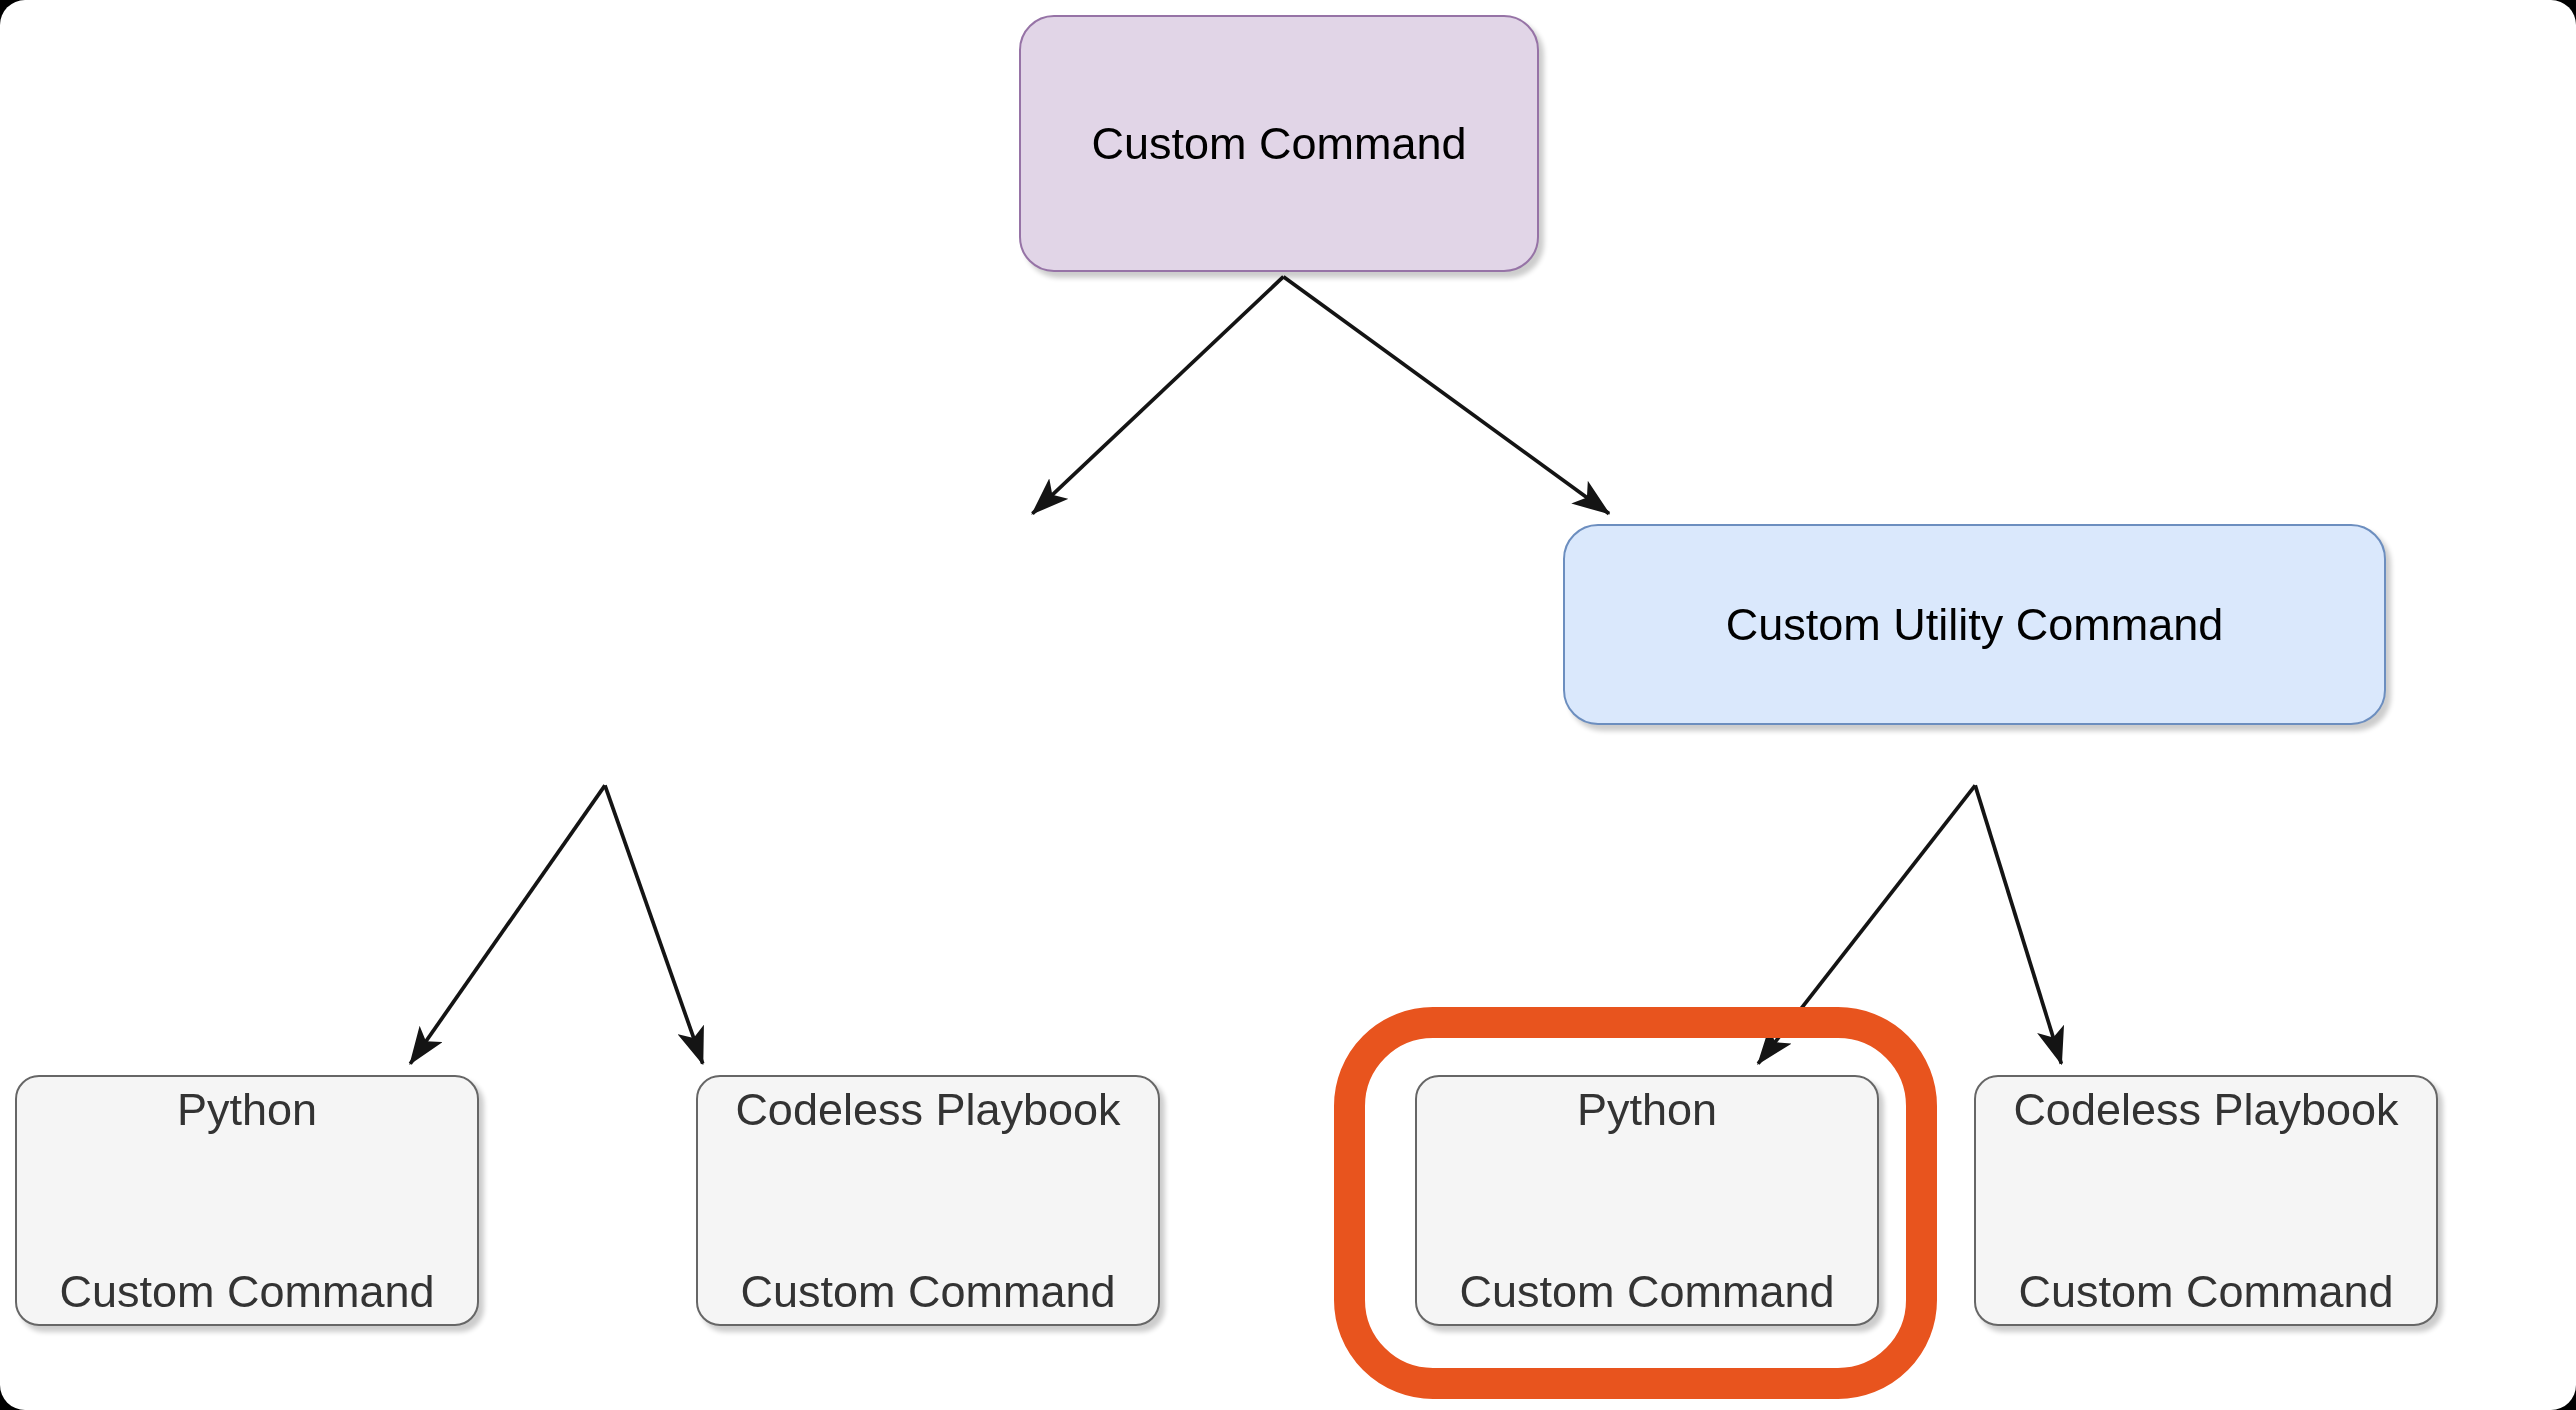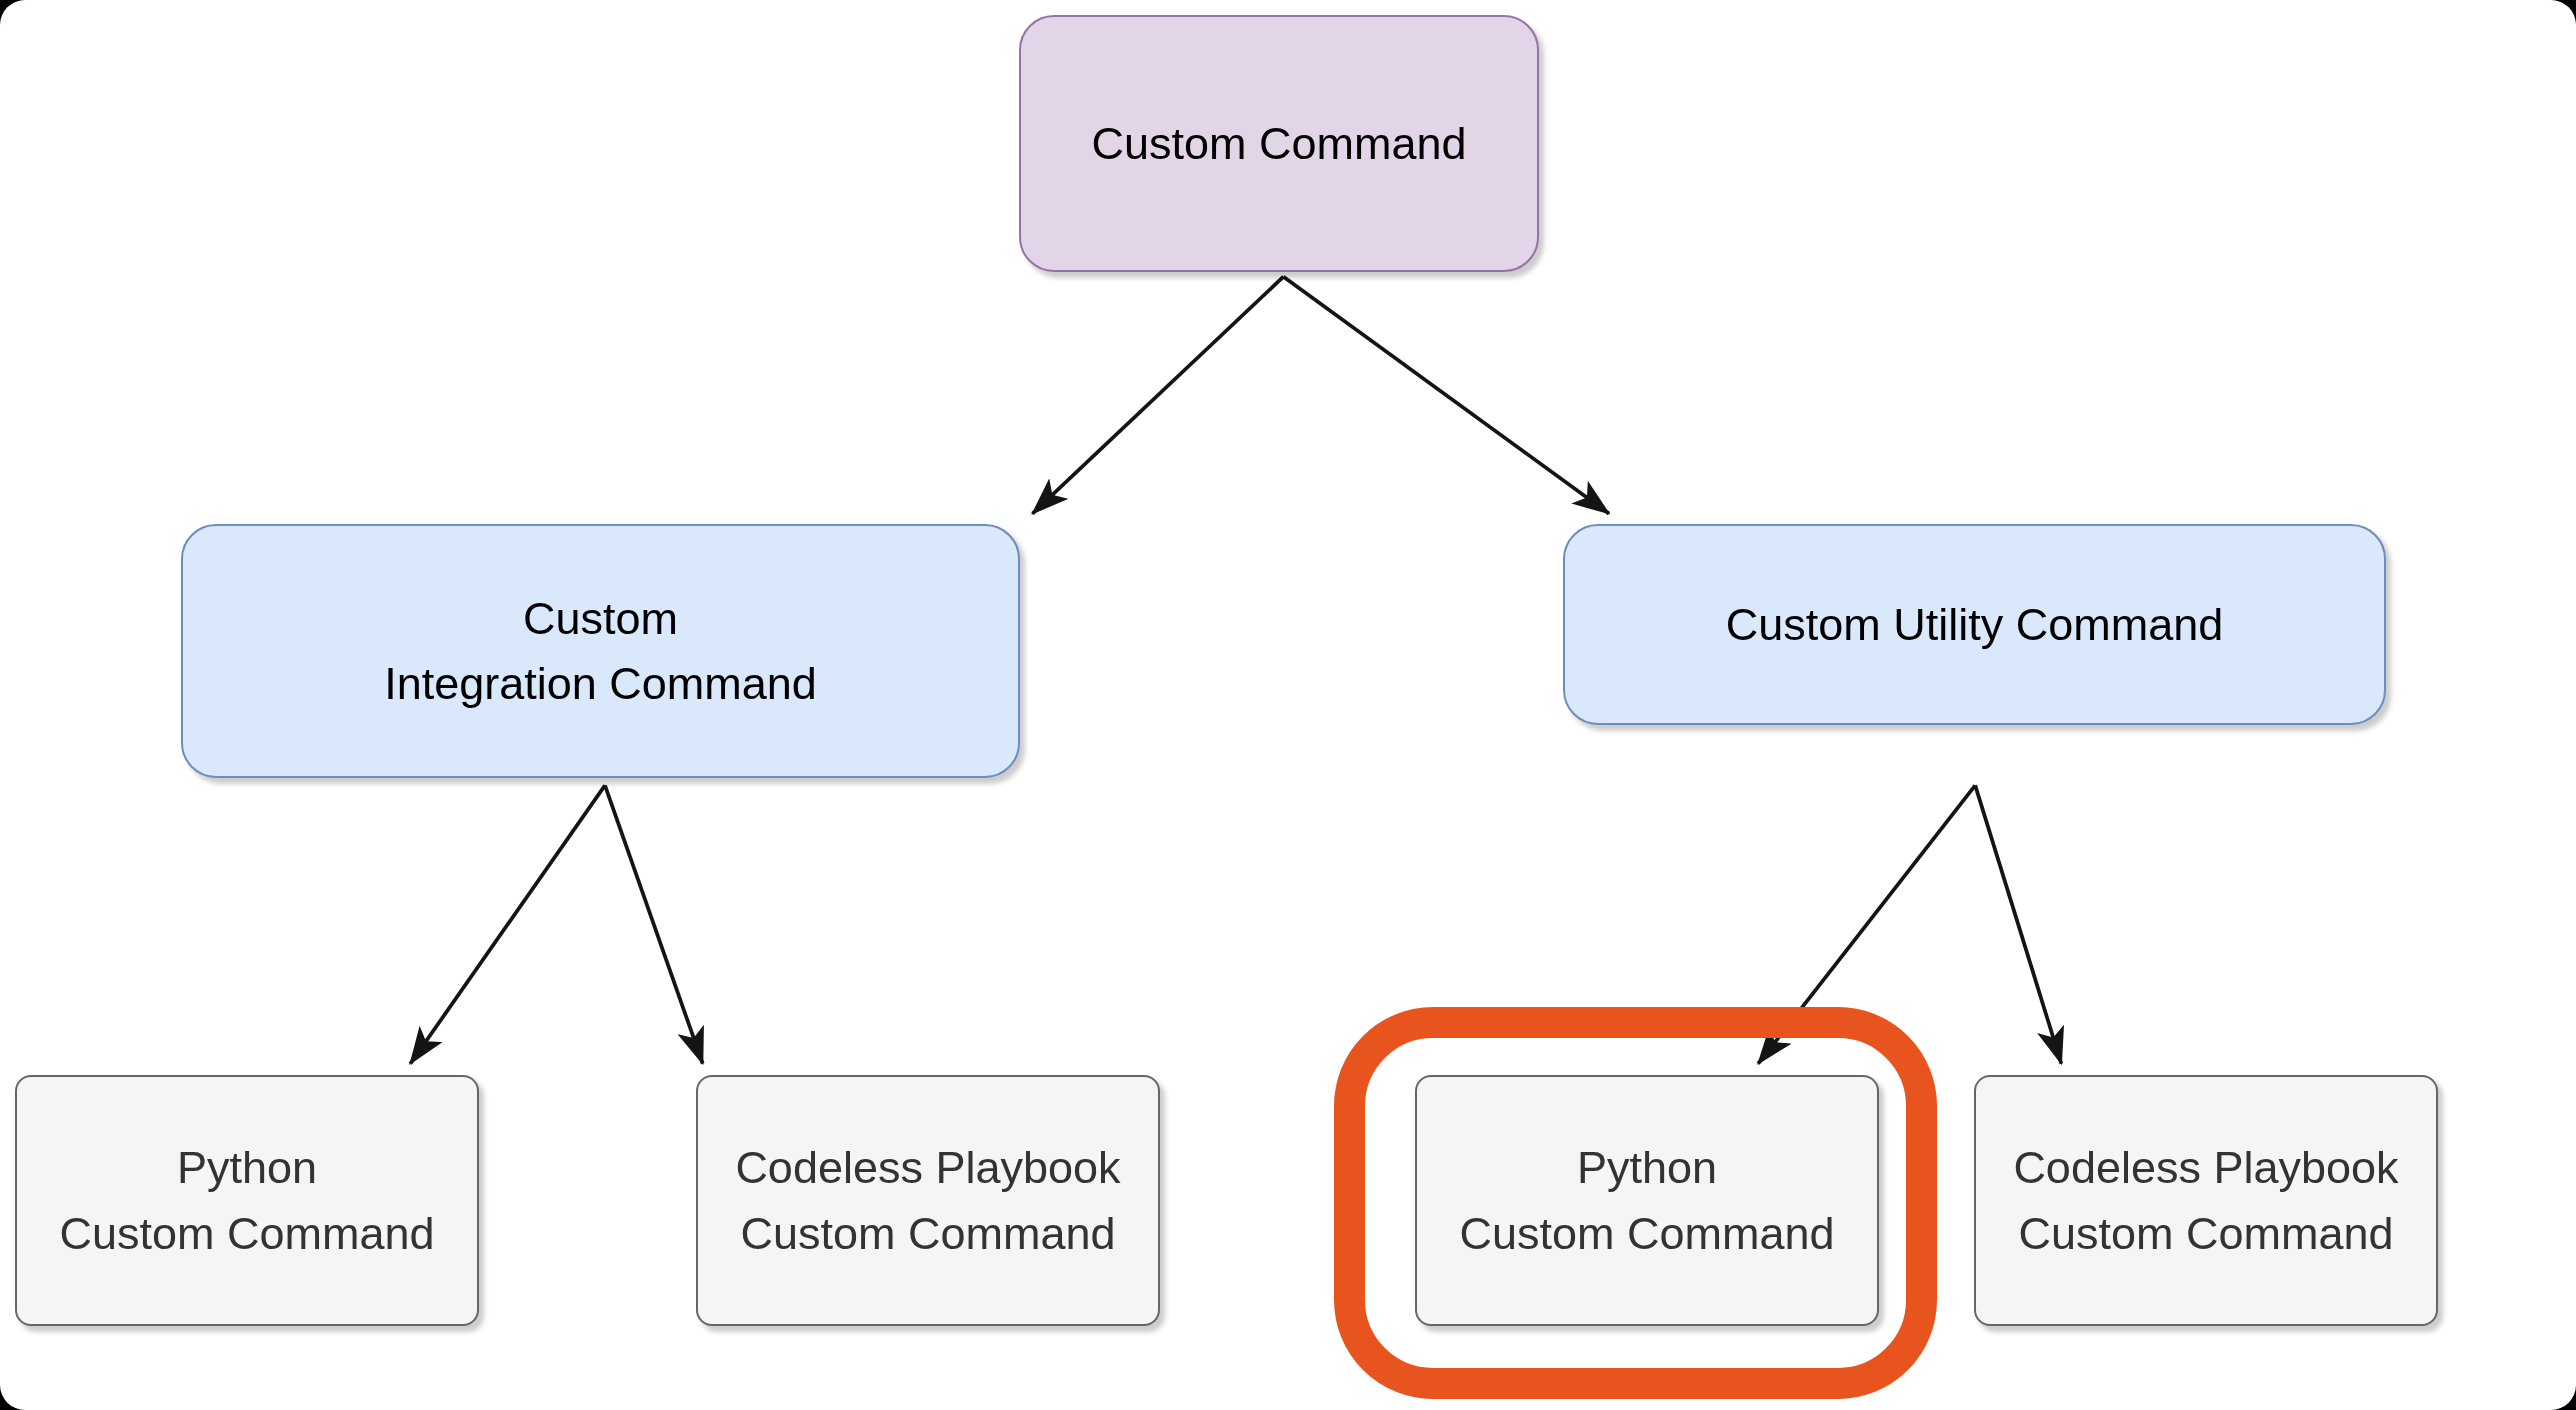--- a/index.html
+++ b/index.html
@@ -53,22 +53,23 @@
   }
   .node-utility {
     left: 1563px; top: 524px; width: 823px; height: 201px;
     background: var(--blue-fill, #dae8fc);
     border: 2.5px solid var(--blue-border, #6c8ebf);
   }
   .node-leaf {
     top: 1075px; width: 464px; height: 251px;
     background: var(--gray-fill, #f5f5f5);
     border: 2.5px solid var(--gray-border, #666666);
-    border-radius: 16px;
+    border-radius: 24px;
     color: #333333;
+    justify-content: space-between;
   }
   .node-py1 { left: 15px; }
   .node-cp1 { left: 696px; }
   .node-py2 { left: 1415px; }
   .node-cp2 { left: 1974px; }
   .highlight-ring {
     position: absolute;
     left: 1334px; top: 1007px;
     width: 603px; height: 392px;
     box-sizing: border-box;
@@ -97,24 +98,20 @@
       <line x1="730" y1="948" x2="848" y2="1284" marker-end="url(#arrowhead)"></line>
       <line x1="2384" y1="948" x2="2122" y2="1284" marker-end="url(#arrowhead)"></line>
       <line x1="2384" y1="948" x2="2488" y2="1284" marker-end="url(#arrowhead)"></line>
     </g>
   </svg>
 
   <div class="node node-root">
     <span class="label-line">Custom Command</span>
   </div>
 
-  <div class="node node-integration">
-    <span class="label-line">Custom</span>
-    <span class="label-line">Integration Command</span>
-  </div>
 
   <div class="node node-utility">
     <span class="label-line">Custom Utility Command</span>
   </div>
 
   <div class="node node-leaf node-py1">
     <span class="label-line">Python</span>
     <span class="label-line">Custom Command</span>
   </div>
 

